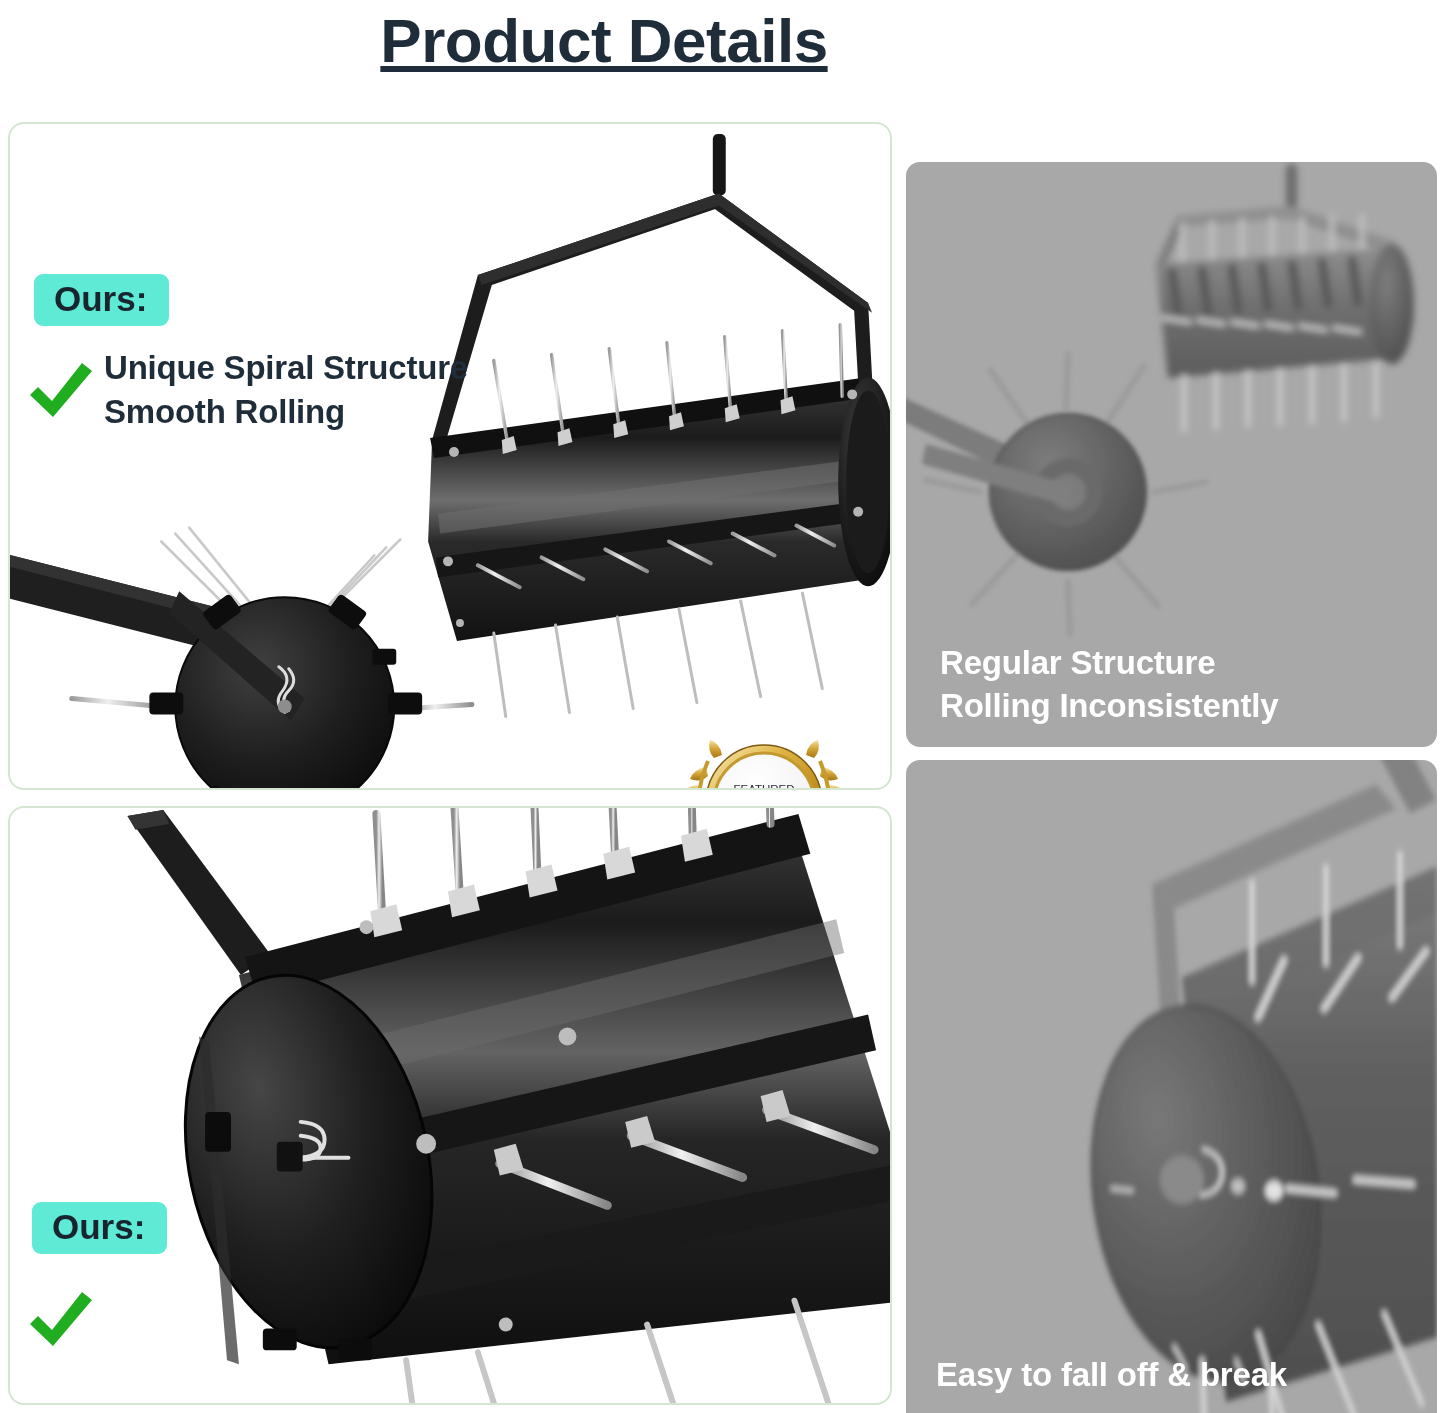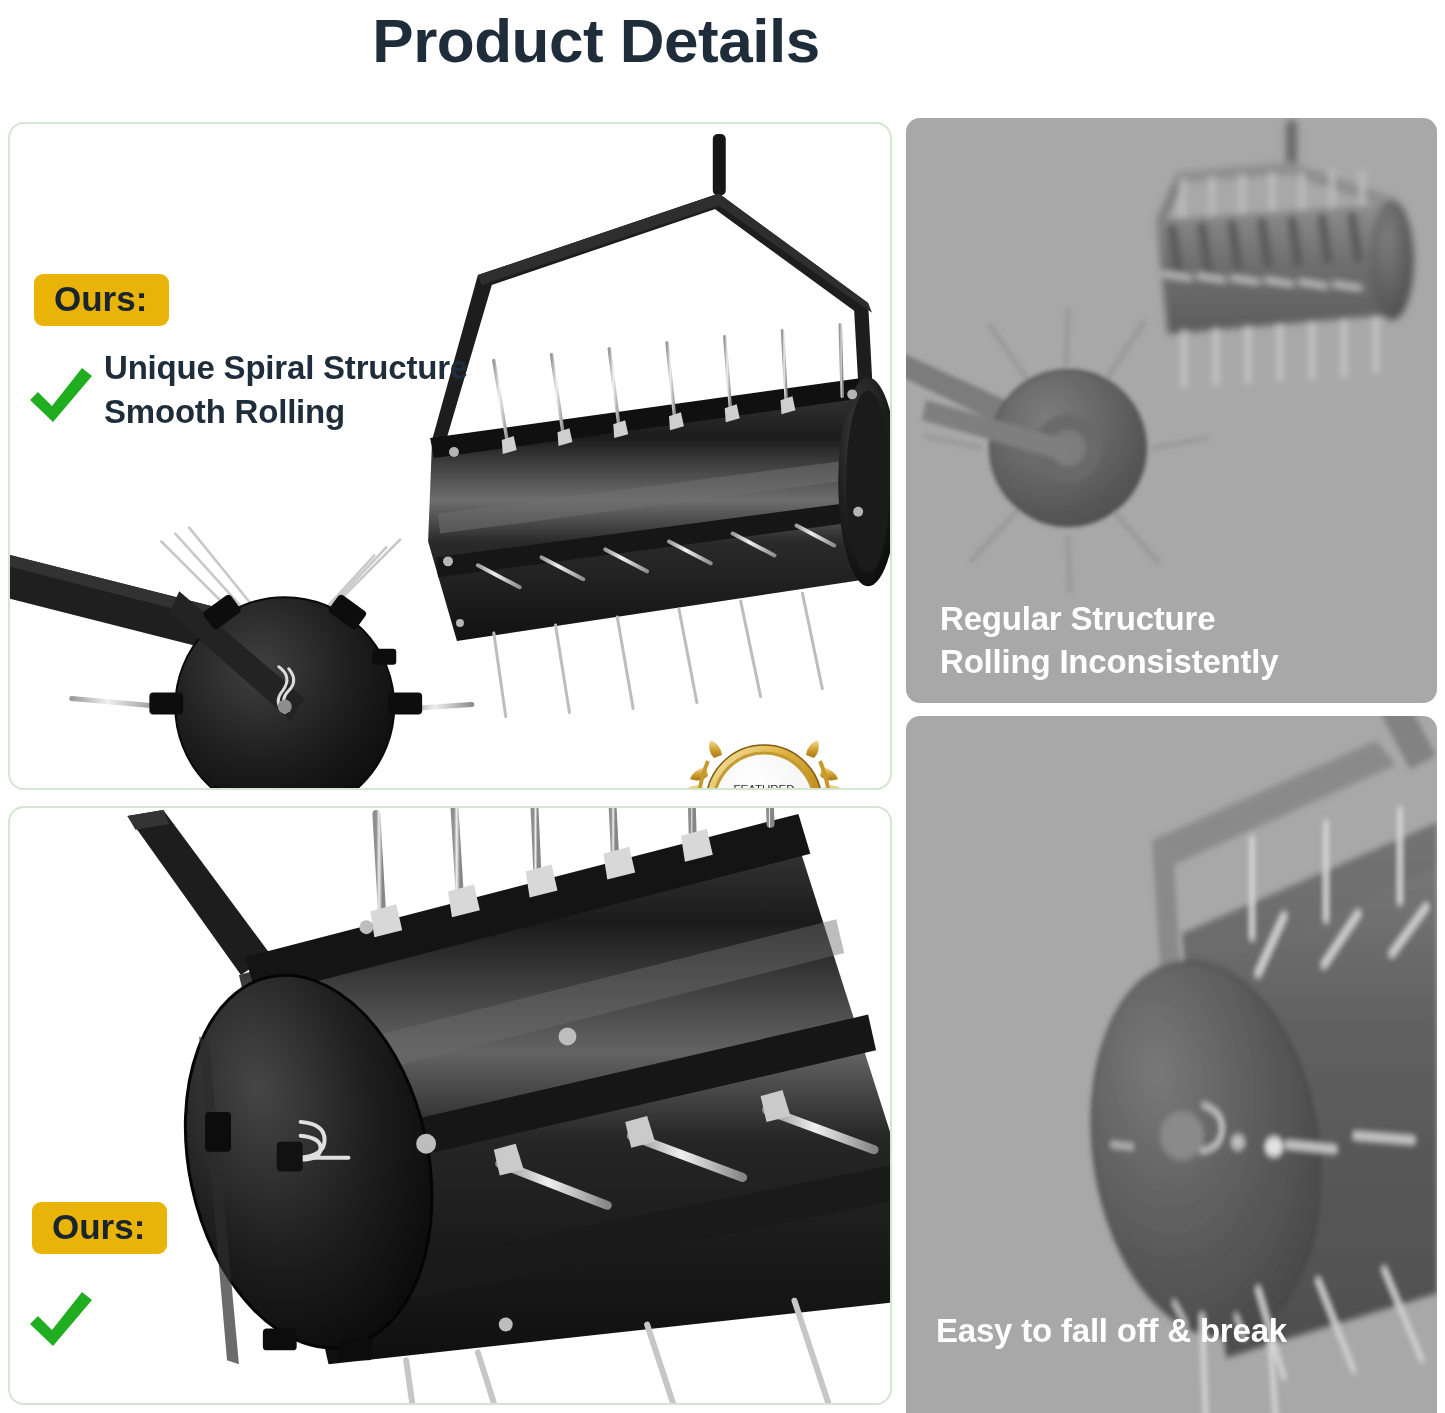--- a/index.html
+++ b/index.html
@@ -12,68 +12,70 @@
     height: 1413px;
     font-family: "Liberation Sans", sans-serif;
     position: relative;
     overflow: hidden;
   }
 
   
   .page-title {
     position: absolute;
     top: 2px;
-    left: 8px;
+    left: 16px;
     width: 1176px;
     text-align: center;
     font-size: 62px;
     font-weight: bold;
     color: #1f2d3a;
     letter-spacing: -0.5px;
     line-height: 78px;
+    text-decoration: underline;
   }
 
   
   .panel {
     position: absolute;
     box-sizing: border-box;
     overflow: hidden;
   }
   .panel-ours {
     background: #ffffff;
     border: 2px solid #d3e6d0;
     border-radius: 16px;
   }
   .panel-theirs {
     background: #a8a8a8;
     border-radius: 14px;
+    margin-top: 44px;
   }
 
   #panel-top-left    { left: 8px;   top: 122px;  width: 884px; height: 668px; }
   #panel-bottom-left { left: 8px;   top: 806px;  width: 884px; height: 599px; }
   #panel-top-right   { left: 906px; top: 118px;  width: 531px; height: 585px; }
   #panel-bottom-right{ left: 906px; top: 716px;  width: 531px; height: 765px; }
 
   
   .ours-badge {
     position: absolute;
-    background: #eab308;
+    background: #5eead4;
     border-radius: 9px;
     color: #18252e;
     font-size: 35px;
     font-weight: bold;
     padding: 7px 22px 10px 20px;
     line-height: 1;
   }
 
   
   .feature {
     position: absolute;
     display: flex;
-    align-items: flex-end;
+    align-items: center;
   }
   .check-icon {
     flex: 0 0 auto;
     width: 72px;
     height: 72px;
     margin-top: 6px;
   }
   .feature-text {
     font-size: 33px;
     font-weight: bold;

